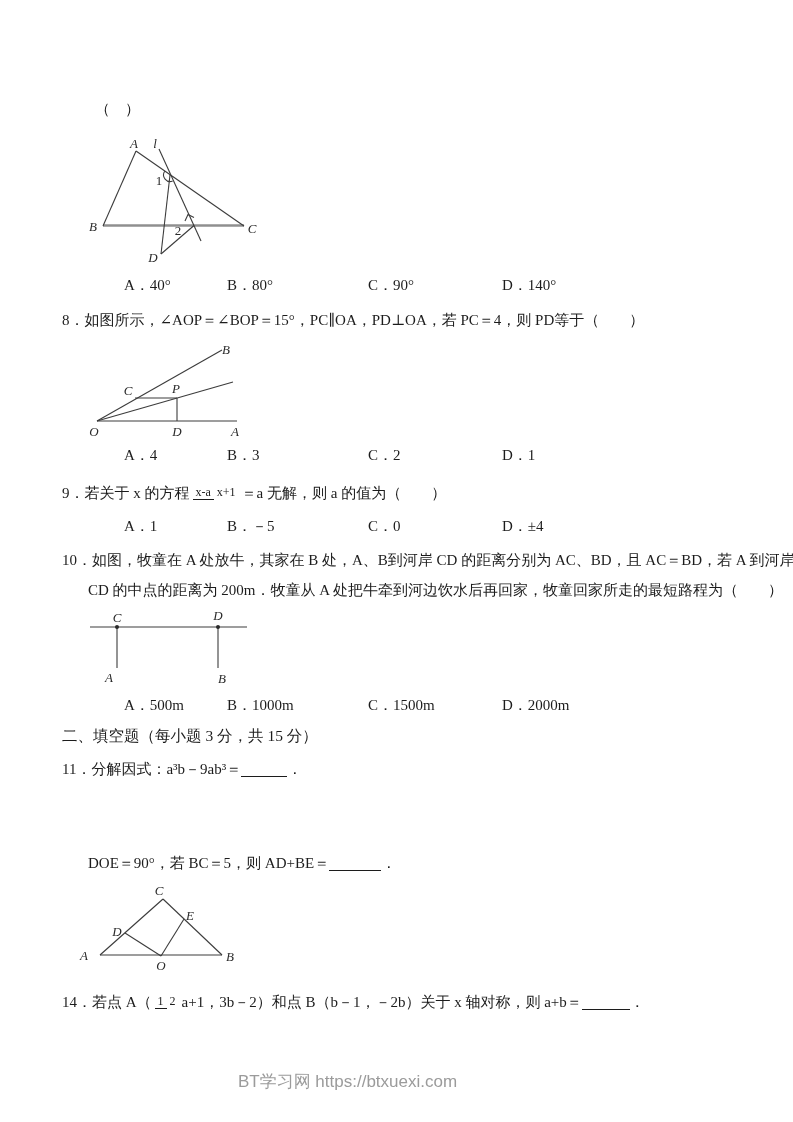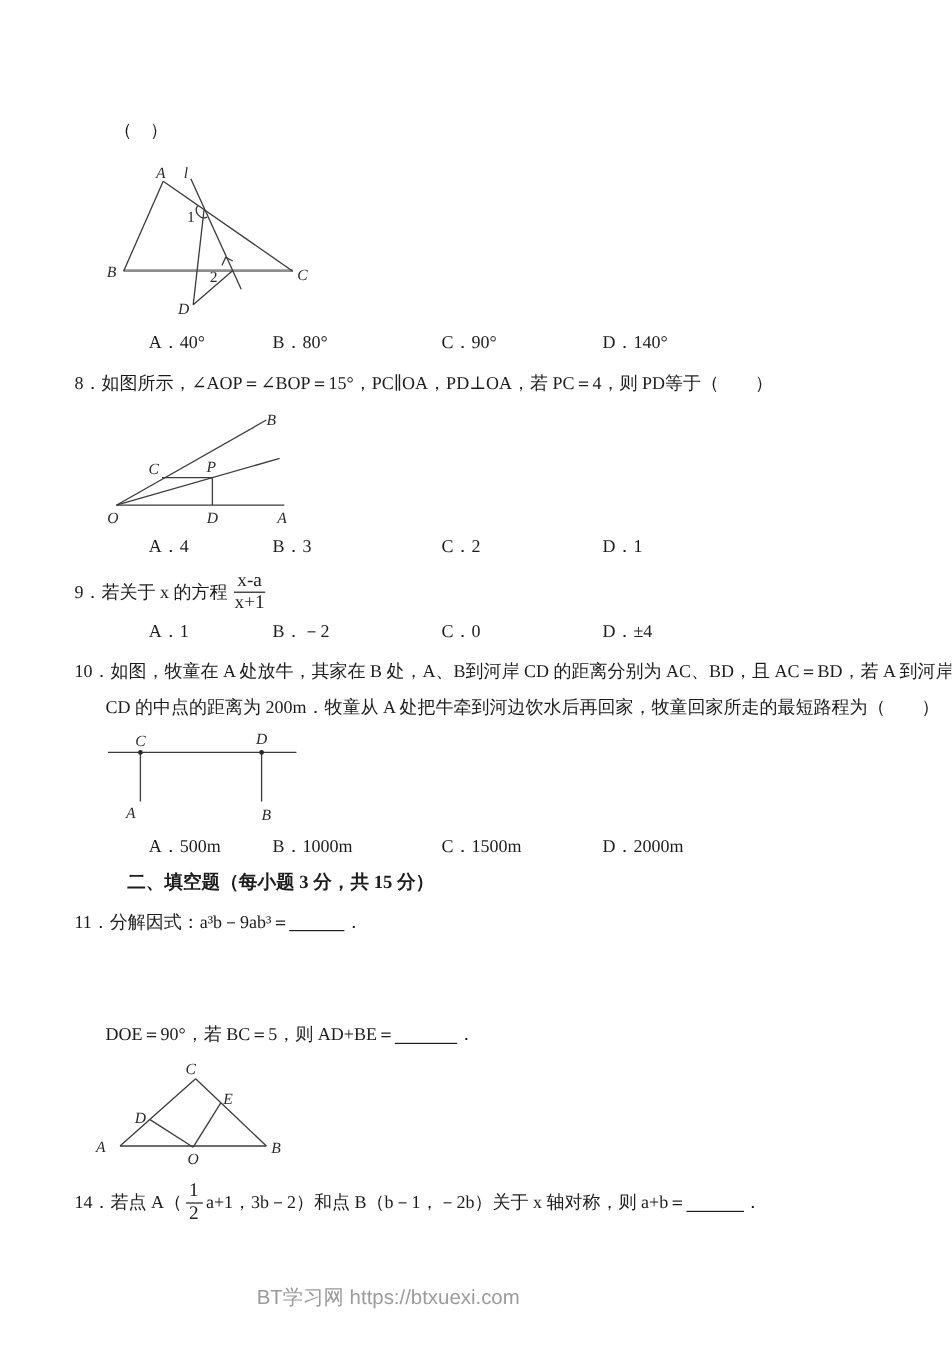--- a/index.html
+++ b/index.html
@@ -11,34 +11,34 @@
     color:#1c1c1c;
     overflow:hidden;
   }
   .t{position:absolute;white-space:nowrap;font-size:15px;line-height:1.2;}
   .indent{left:88px;}
   .qline{left:62px;}
   .optrow{position:absolute;left:0;top:0;width:793px;height:22px;}
   .opt{position:absolute;white-space:nowrap;font-size:15px;}
   .oA{left:88px;margin-left:36px;} .oB{left:227px;} .oC{left:368px;} .oD{left:502px;}
   .flexrow{position:absolute;display:flex;align-items:center;white-space:nowrap;font-size:15px;}
-  .frac{display:inline-flex;flex-direction:column;align-items:center;margin:0 3px;line-height:1.12;font-size:16px;}
+  .frac{display:inline-flex;flex-direction:row;align-items:center;margin:0 3px;line-height:1.12;font-size:12px;}
   .frac .num{border-bottom:1.3px solid #1c1c1c;padding:0 3px;}
   .frac .den{padding:0 3px;}
   .blank{display:inline-block;border-bottom:1.3px solid #1c1c1c;height:15px;vertical-align:-3px;}
-  .bold{font-weight:bold;font-size:15.5px;margin-left:44px;}
+  .bold{font-weight:normal;font-size:15.5px;}
   .fig{position:absolute;}
   .fig line,.fig path,.fig polyline{stroke:#3c3c3c;stroke-width:1.1;fill:none;}
   .fig .thick{stroke:#8f8f8f;stroke-width:2.4;}
   .fig text{font-family:"Liberation Serif","DejaVu Serif",serif;font-size:13px;font-style:italic;fill:#2a2a2a;}
   .fig text.upright{font-style:normal;}
   .fig circle{fill:#2a2a2a;stroke:none;}
   .footer{position:absolute;left:0;top:1070px;width:647px;text-align:center;
           font-family:"Liberation Sans","DejaVu Sans",sans-serif;
-          font-size:17px;color:#9b9b9b;}
+          font-size:17px;color:#9b9b9b;padding-left:24px;}
 </style>
 </head>
 <body>
 
 <div class="page">
 
   <span class="t" style="left:95px;top:100px">（　）</span>
 
   <svg class="fig" style="left:78px;top:128px" width="185" height="140" viewBox="0 0 185 140">
     <line x1="25" y1="97.5" x2="166" y2="97.5" class="thick"></line>
@@ -87,25 +87,26 @@
     <span class="opt oC">C．2</span>
     <span class="opt oD">D．1</span>
   </div>
 
   <div class="flexrow" style="left:62px;top:472px;height:42px">
     <span>9．若关于 x 的方程</span>
     <span class="frac">
       <span class="num">x-a</span>
       <span class="den">x+1</span>
     </span>
+    <span>＝a 无解，则 a 的值为（　　）</span>
   </div>
 
   <div class="optrow" style="top:517px">
     <span class="opt oA">A．1</span>
-    <span class="opt oB">B．－2</span>
+    <span class="opt oB">B．－5</span>
     <span class="opt oC">C．0</span>
     <span class="opt oD">D．±4</span>
   </div>
 
   <div class="t qline" style="top:551px">10．如图，牧童在 A 处放牛，其家在 B 处，A、B到河岸 CD 的距离分别为 AC、BD，且 AC＝BD，若 A 到河岸</div>
   <div class="t indent" style="top:581px">CD 的中点的距离为 200m．牧童从 A 处把牛牵到河边饮水后再回家，牧童回家所走的最短路程为（　　）</div>
 
   <svg class="fig" style="left:85px;top:610px" width="180" height="75" viewBox="0 0 180 75">
     <line x1="5" y1="17" x2="162" y2="17"></line>
     <line x1="32" y1="17" x2="32" y2="58"></line>

